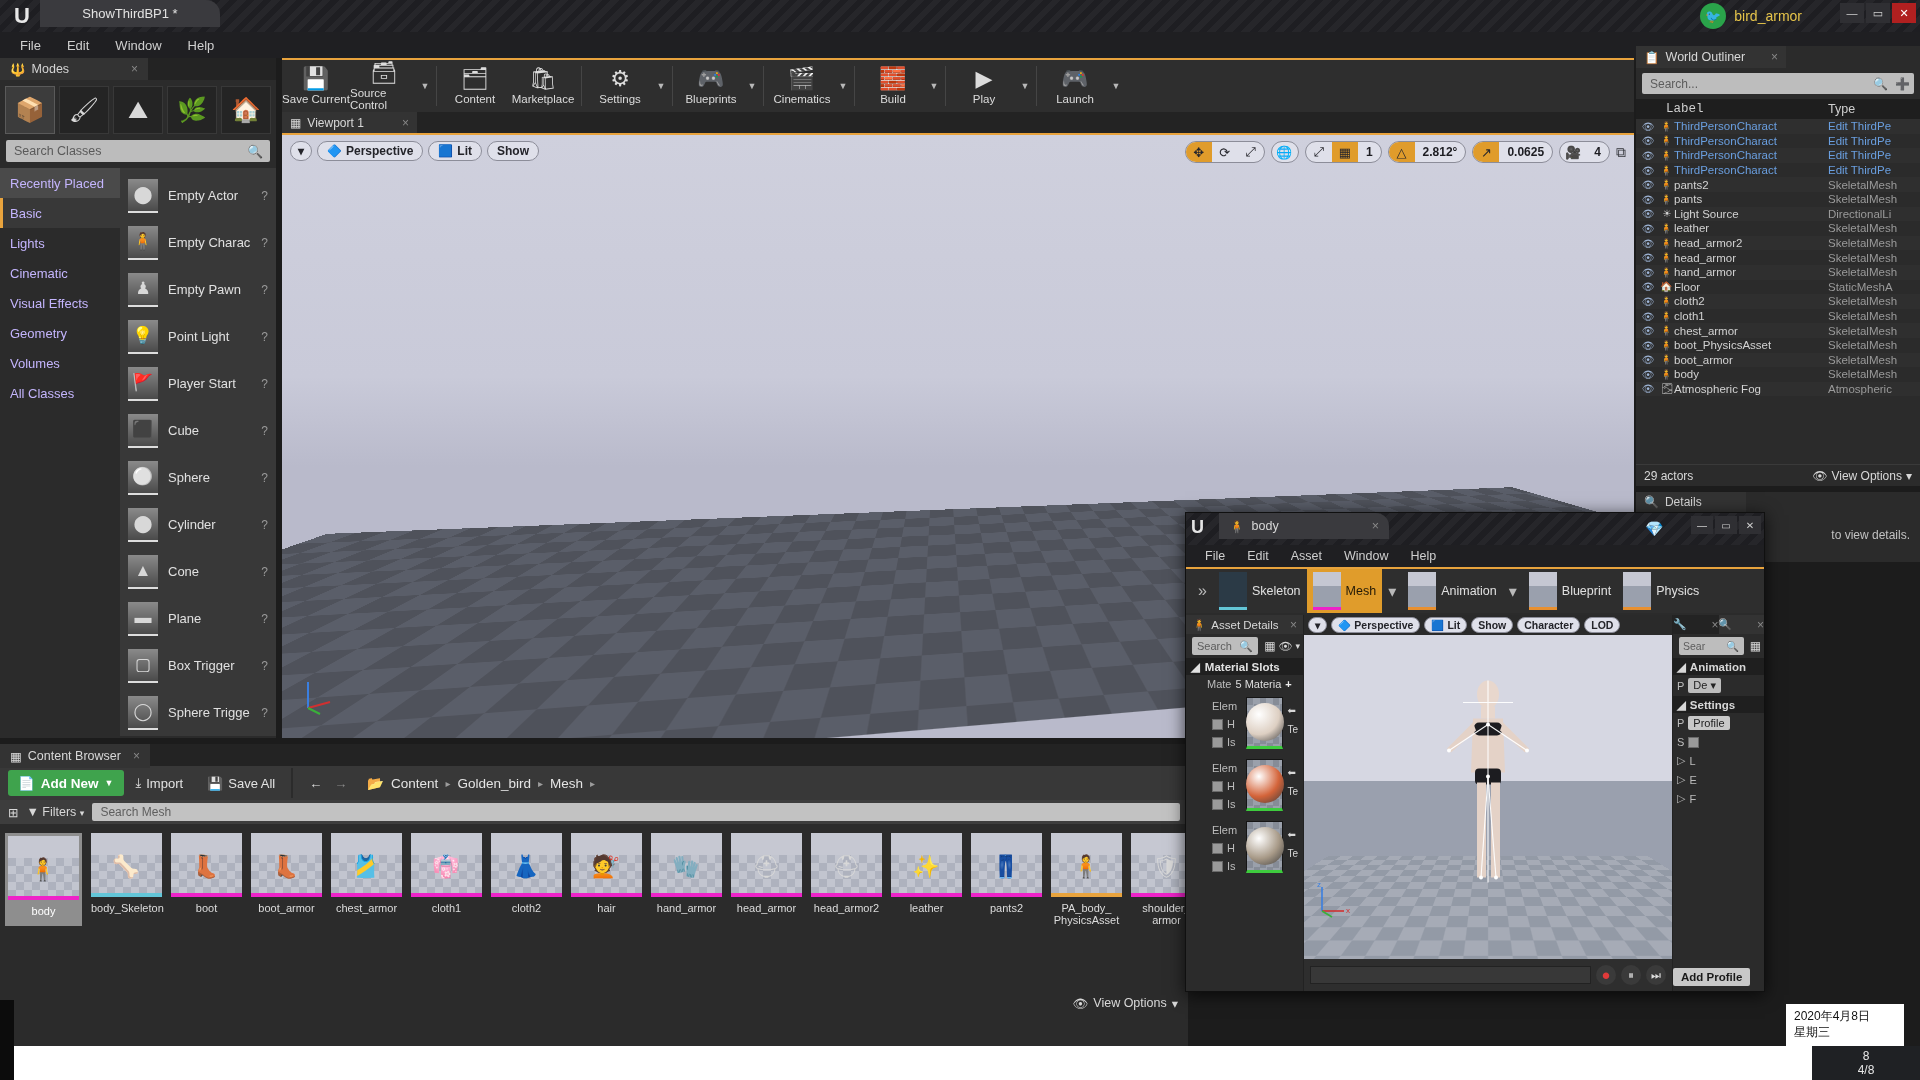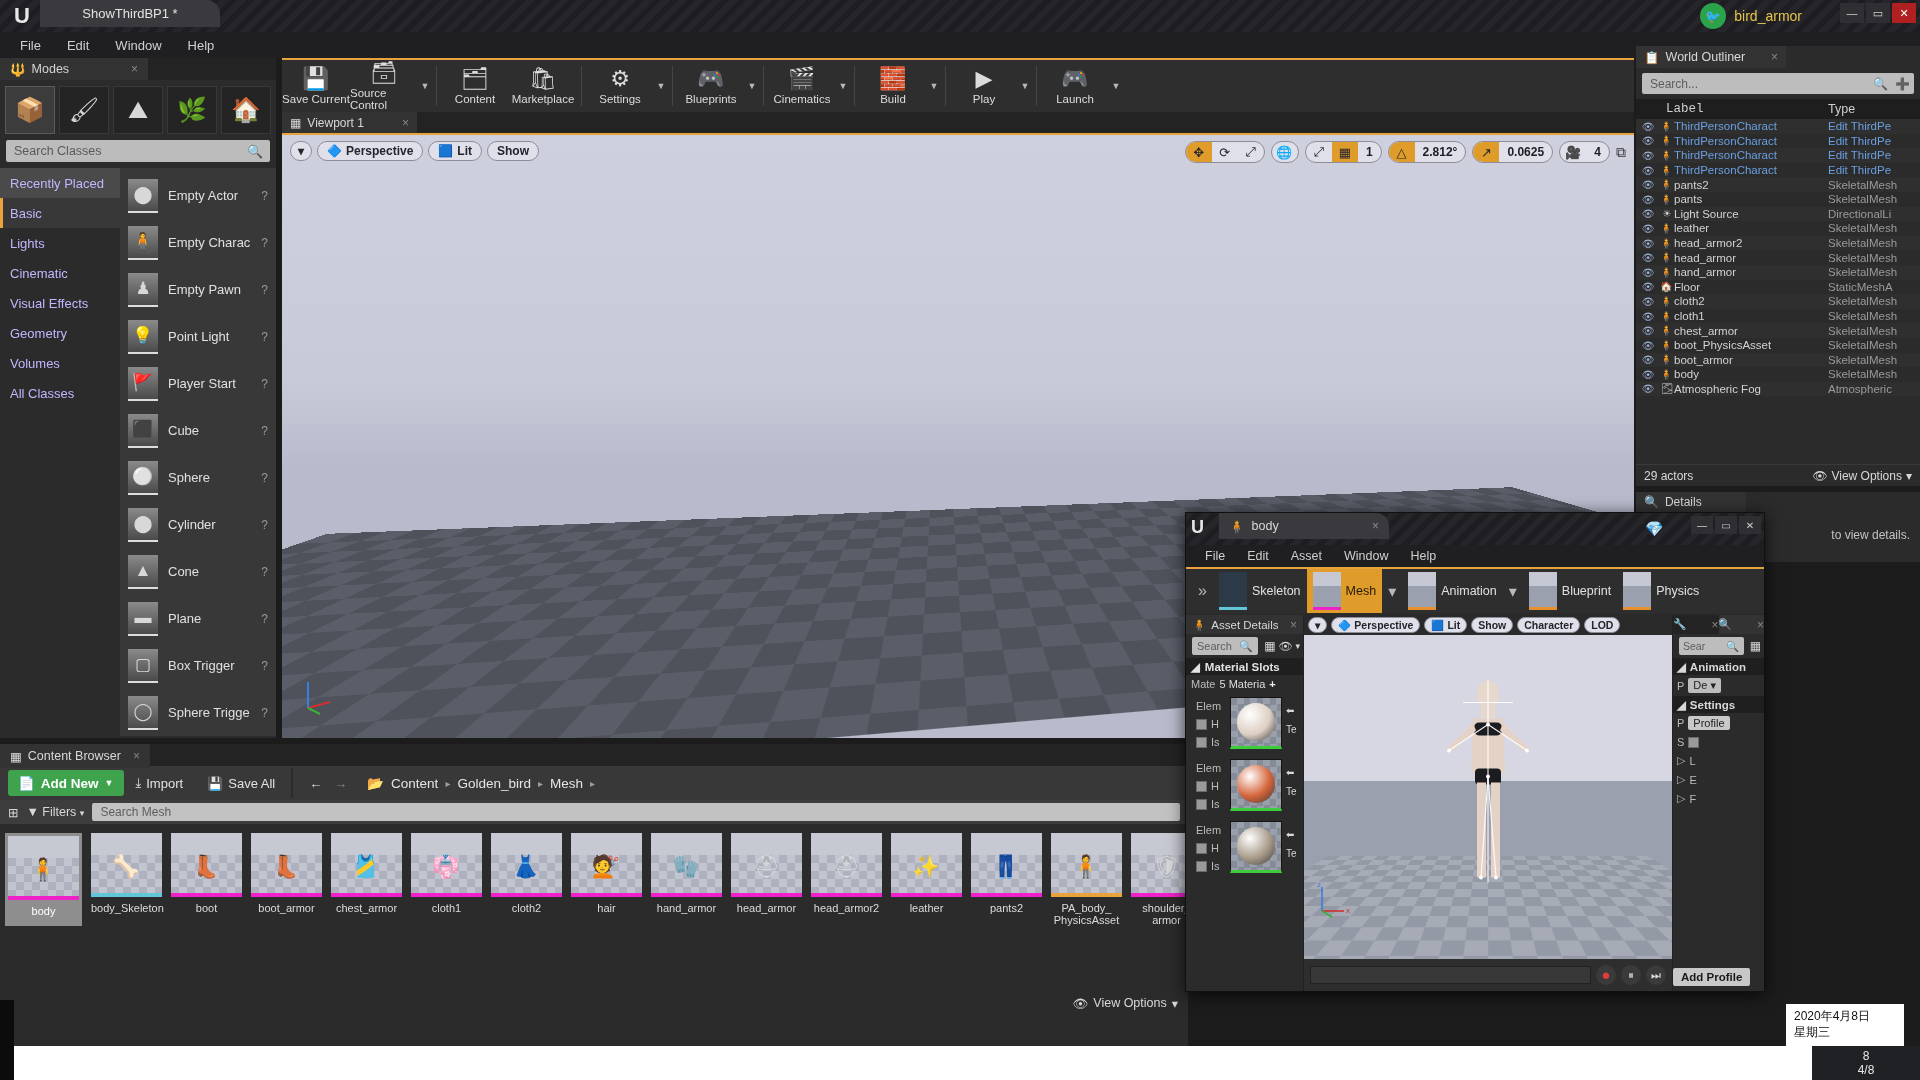--- a/index.html
+++ b/index.html
@@ -165,21 +165,21 @@
       border-bottom:3px solid #e89030; }
   .mtb.on .mimg { border-bottom-color:#ee22c8; }
   .mtb.skel .mimg { background:linear-gradient(#2b3a46 0 100%); border-bottom-color:#63c6d8; }
   .mw-body { position:absolute; left:0; top:102px; right:0; bottom:0; display:flex; }
   .ad-panel { width:118px; background:#2b2b2b; border-right:1px solid #222; }
   .ad-tab { height:19px; background:#333; display:flex; align-items:center; gap:5px; padding:0 6px; font-size:11.5px; }
   .ad-search { height:18px; margin:3px; background:#bdbdbd; border-radius:2px; display:flex;
       align-items:center; padding:0 5px; color:#5c5c5c; font-size:11px; }
   .ad-sect { height:17px; background:#1f1f1f; display:flex; align-items:center; gap:5px;
       padding-left:5px; font-size:11.5px; font-weight:bold; color:#e2e2e2; }
-  .ad-row { display:flex; align-items:center; gap:4px; padding:3px 5px; font-size:11px; color:#bcbcbc; }
+  .ad-row { display:flex; align-items:center; gap:4px; padding:3px 5px; font-size:11px; color:#bcbcbc;margin-left:16px; }
   .ad-matslot { display:flex; gap:4px; padding:4px 5px; }
   .ad-mat { width:52px; height:52px; background:repeating-conic-gradient(#9aa0ab 0 25%,#868c97 0 50%);
       background-size:13px 13px; border:1px solid #151515; border-bottom:3px solid #3ecb3e; position:relative; }
   .ad-mat .ball { position:absolute; left:50%; top:50%; transform:translate(-50%,-50%);
       width:38px; height:38px; border-radius:50%; }
   .ad-chk { width:11px; height:11px; background:#9a9a9a; border:1px solid #6a6a6a; }
   .mv-panel { flex:1; background:#1e1e1e; position:relative; }
   .mv-top { height:20px; background:#2a2a2a; display:flex; align-items:center; gap:4px; padding:0 4px; }
   .mvb { height:16px; background:#dfe0ea; border:1px solid #8c8d99; border-radius:8px;
       display:flex; align-items:center; gap:3px; padding:0 6px; font-size:10.5px; color:#24242a; font-weight:bold; }

